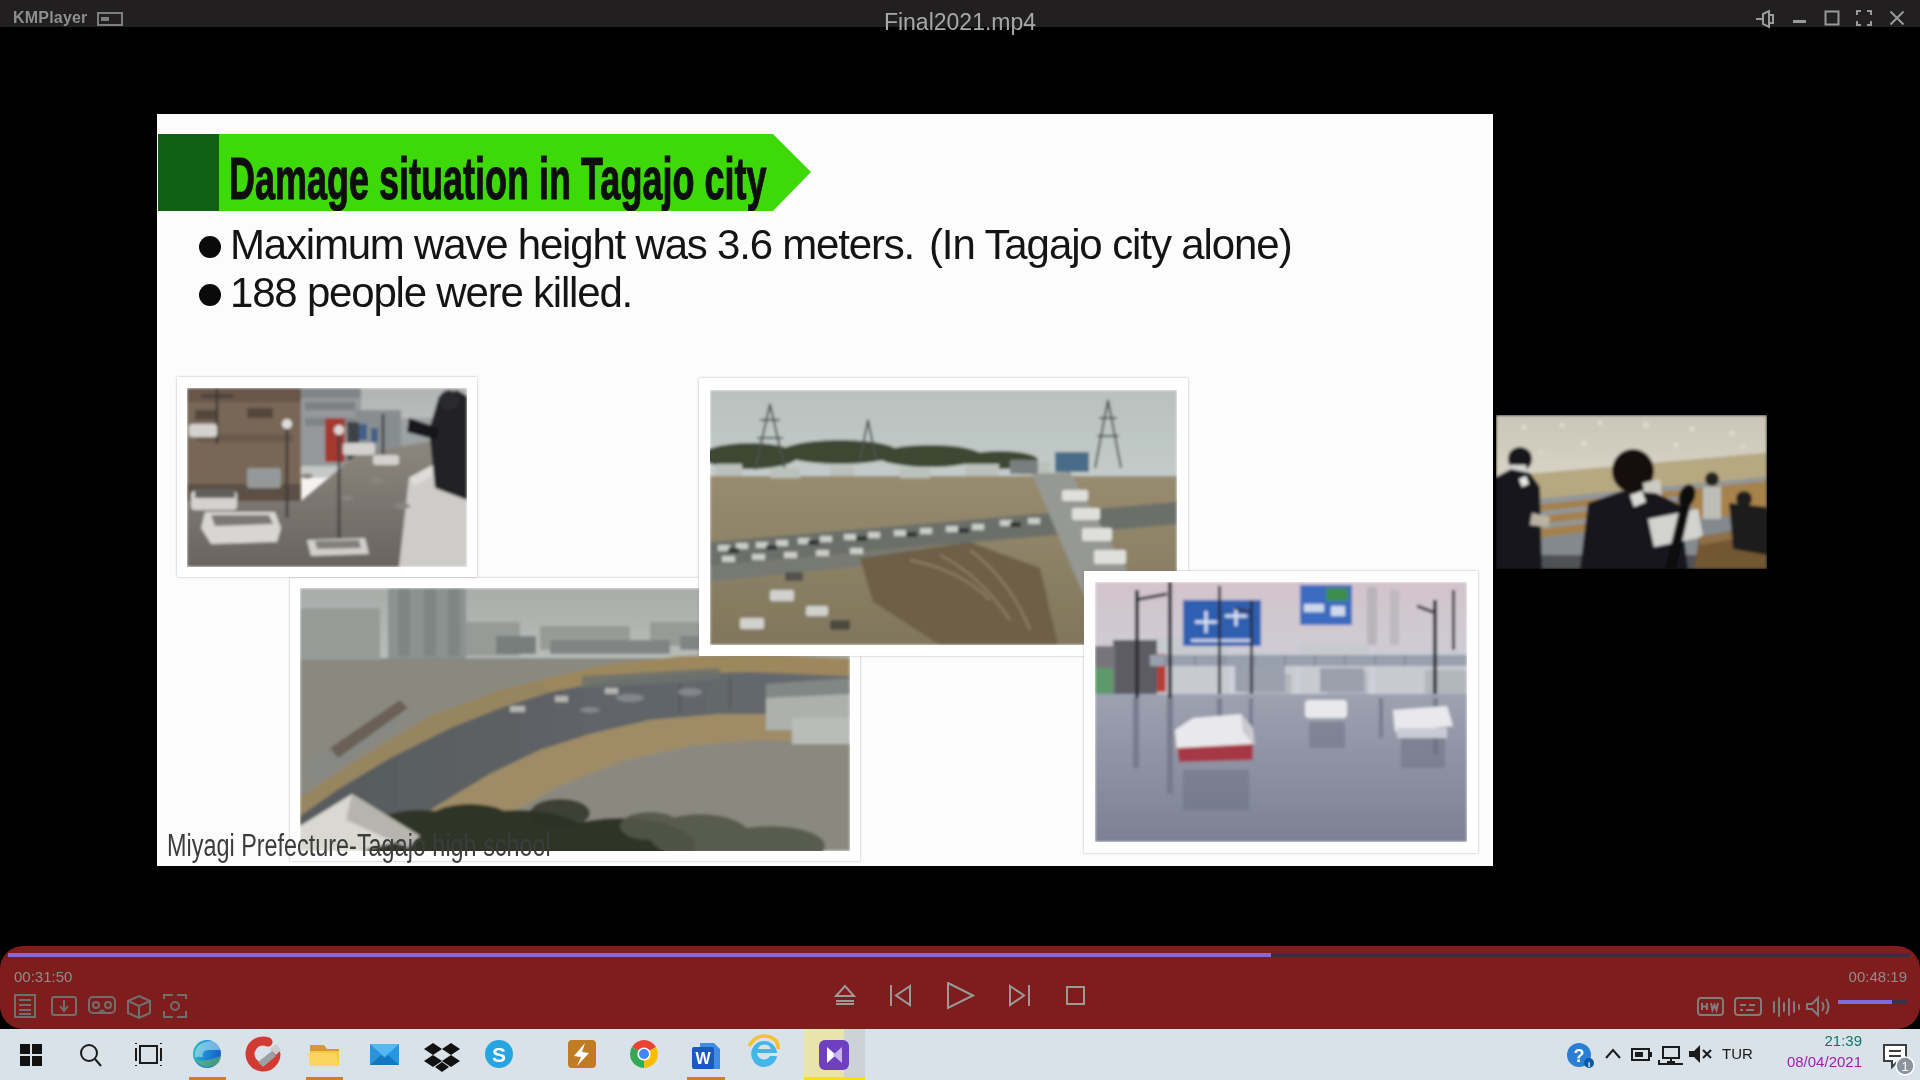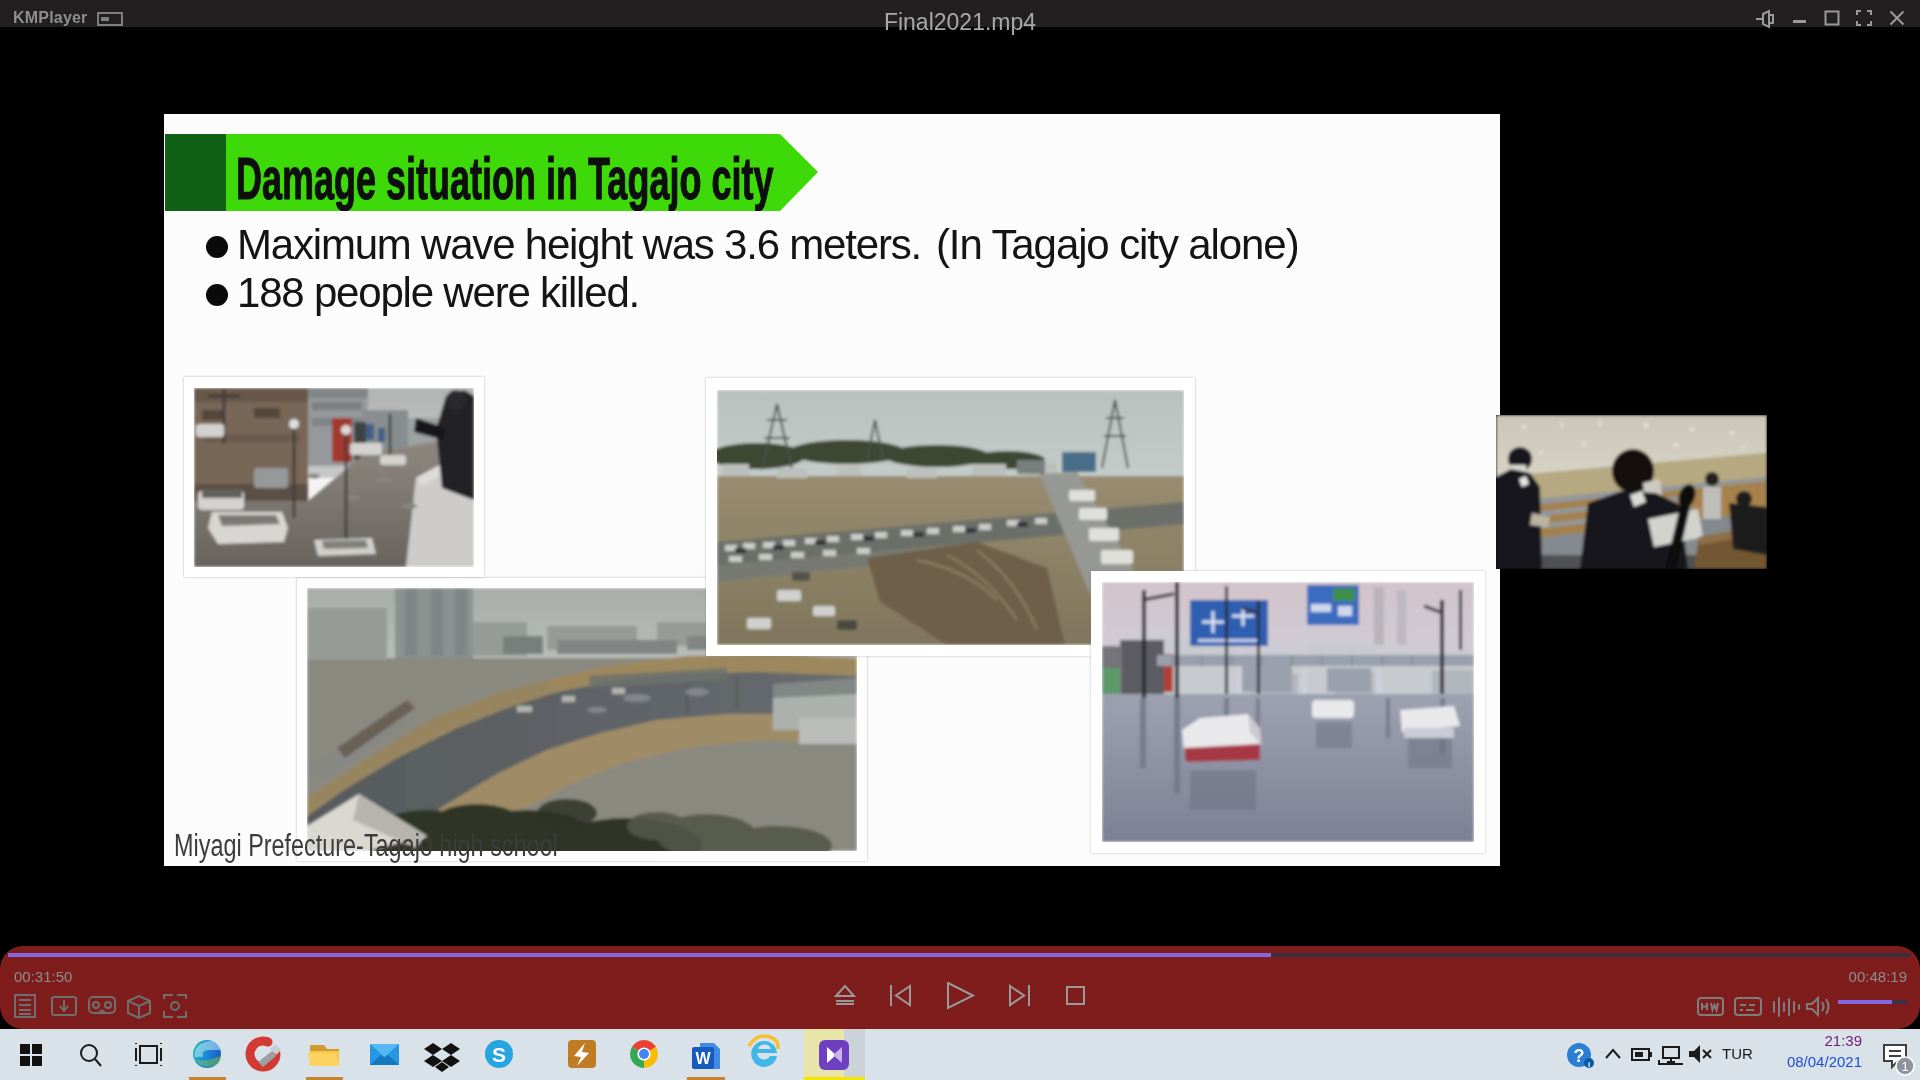--- a/index.html
+++ b/index.html
@@ -1,21 +1,21 @@
 <!DOCTYPE html>
 <html><head>
 <meta charset="utf-8">
 <style>
   * { margin:0; padding:0; box-sizing:border-box; }
   html,body { width:1920px; height:1080px; overflow:hidden; background:#000; font-family:"Liberation Sans", sans-serif; }
   .abs { position:absolute; }
   #titlebar { position:absolute; left:0; top:0; width:1920px; height:27px; background:#211f20; }
   #titlebar .appname { position:absolute; left:13px; top:9px; font-size:16px; font-weight:bold; color:#8f8f8f; letter-spacing:0.2px; }
   #videoarea { position:absolute; left:0; top:39px; width:1920px; height:907px; background:#000; }
-  #slide { position:absolute; left:164px; top:75px; width:1336px; height:752px; background:#fcfcfc; }
+  #slide { position:absolute; left:157px; top:75px; width:1336px; height:752px; background:#fcfcfc; }
   #ctrlbar { position:absolute; left:0; top:946px; width:1920px; height:83px; background:#7f1d1d;border-radius:23px; }
   #taskbar { position:absolute; left:0; top:1029px; width:1920px; height:51px; background:#d9e2e9; }
 
   
   #greensq { position:absolute; left:1px; top:20px; width:61px; height:77px; background:#106015; }
   #banner { position:absolute; left:62px; top:20px; width:592px; height:77px; background:#3ed909;
             clip-path:polygon(0 0, 554px 0, 592px 38px, 554px 77px, 0 77px); }
   #banner .t { position:absolute; left:10px; top:10px; font-size:60px; font-weight:bold; color:#0e0e0e;
                transform:scaleX(0.60); transform-origin:0 0; white-space:nowrap; -webkit-text-stroke:1.1px #0e0e0e; }
   .bullet { position:absolute; left:40px; color:#141414; font-size:42px; letter-spacing:-1.2px; white-space:nowrap; }
@@ -641,15 +641,15 @@
     <g stroke="#3c4043" stroke-width="2" fill="none">
       <path d="M1884 16 L1906 16 L1906 32 L1898 32 L1892 38 L1892 32 L1884 32 Z" fill="#fff"></path>
       <line x1="1889" y1="22" x2="1901" y2="22"></line>
         <line x1="1889" y1="27" x2="1901" y2="27"></line>
     </g>
     <circle cx="1905" cy="37" r="9" fill="#8b949c"></circle>
     <circle cx="1905" cy="37" r="9" fill="none" stroke="#fff" stroke-width="1.5"></circle>
     <text x="1905" y="42" font-size="13" fill="#fff" text-anchor="middle" font-family="Liberation Sans">1</text>
   </svg>
   <div class="abs" style="left:1722px;top:16px;font-size:15px;color:#191919">TUR</div>
-  <div class="abs" style="left:1770px;top:3px;width:92px;text-align:right;font-size:15px;color:#701a75">21:39</div>
-  <div class="abs" style="left:1770px;top:24px;width:92px;text-align:right;font-size:15px;color:#1d4ed8">08/04/2021</div>
+  <div class="abs" style="left:1770px;top:3px;width:92px;text-align:right;font-size:15px;color:#0f766e">21:39</div>
+  <div class="abs" style="left:1770px;top:24px;width:92px;text-align:right;font-size:15px;color:#a21caf">08/04/2021</div>
 </div>
 
 </body></html>

